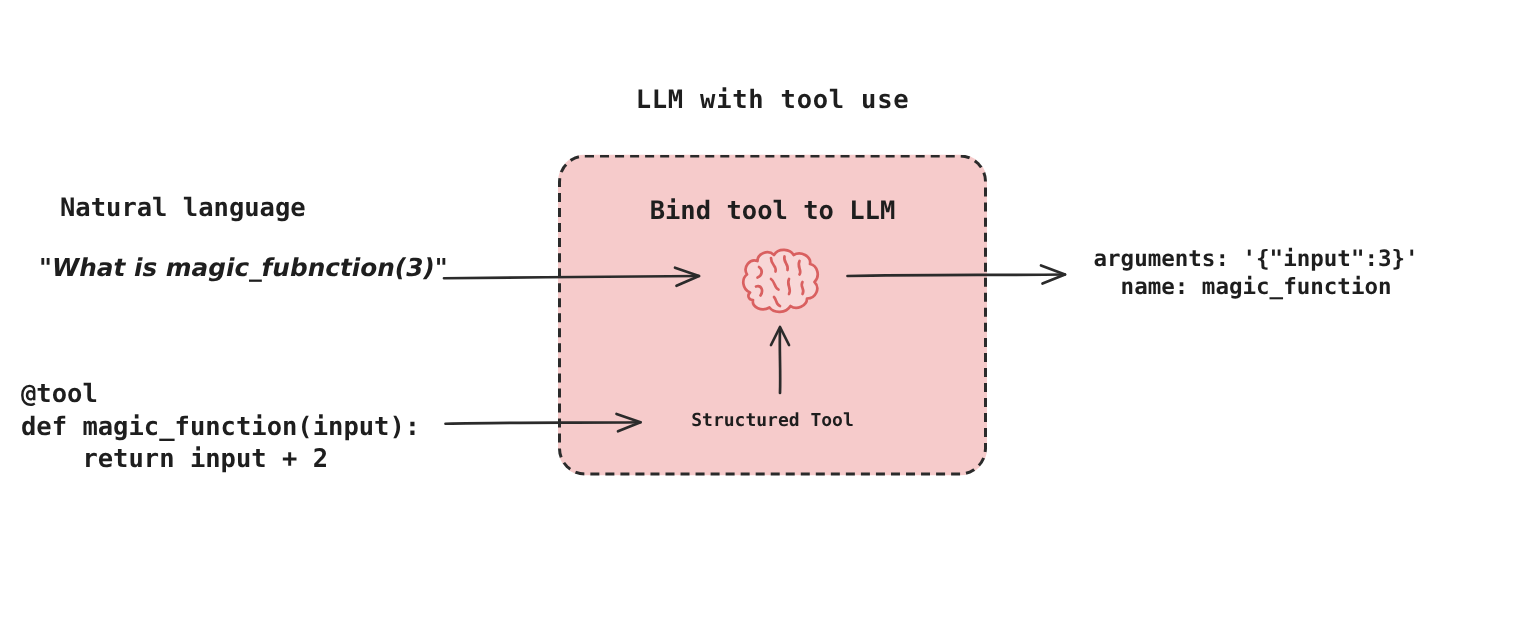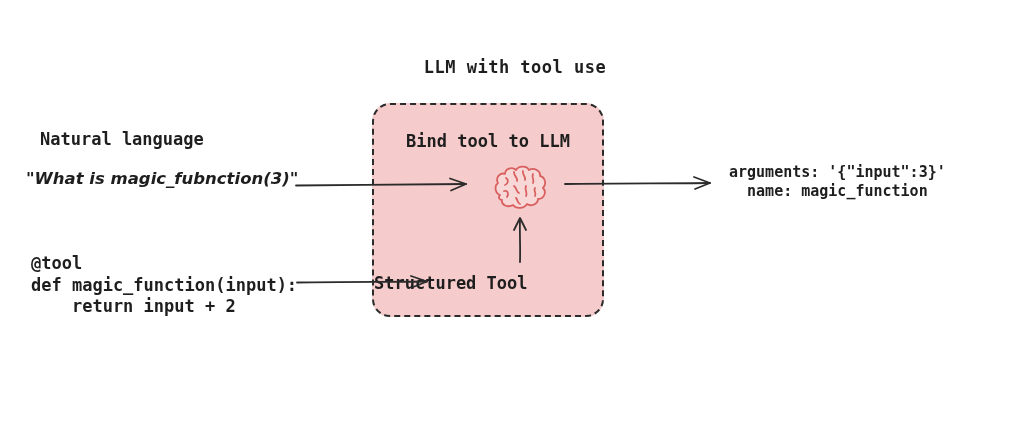--- a/index.html
+++ b/index.html
@@ -37,41 +37,41 @@
     font-family: "DejaVu Sans", "Liberation Sans", sans-serif;
     font-style: italic;
     font-size: 16.5px; font-weight: bold;
     white-space: nowrap;
   }
   .code-block {
     left: 14px; top: 253px;
     font-size: 17px; font-weight: bold;
     line-height: 21.5px;
     white-space: pre;
-    margin-left: 17px;
   }
 
   .tool-box {
     left: 372px; top: 103px;
-    width: 232px; height: 214px;
+    width: 286px; height: 214px;
     background: #f6cbcb;
     border: 2.5px dashed #2b2b2b;
     border-radius: 18px;
   }
   .box-heading {
     left: 0; top: 26px; width: 100%;
     text-align: center;
     font-size: 17px; font-weight: bold;
     white-space: nowrap;
   }
   .brain-wrap { left: 117px; top: 60px; width: 58px; height: 46px; }
   .box-up-arrow { left: 135px; top: 110px; width: 22px; height: 50px; }
   .tool-label {
     left: 0; top: 168px; width: 100%;
-    font-size: 17px; font-weight: bold;
+    text-align: center;
+    font-size: 12px; font-weight: bold;
     white-space: nowrap;
   }
 
   .right-heading {
     left: 719px; top: 129px;
     font-size: 17px; font-weight: bold;
     white-space: nowrap;
   }
   .payload-block {
     left: 729px; top: 163px;

